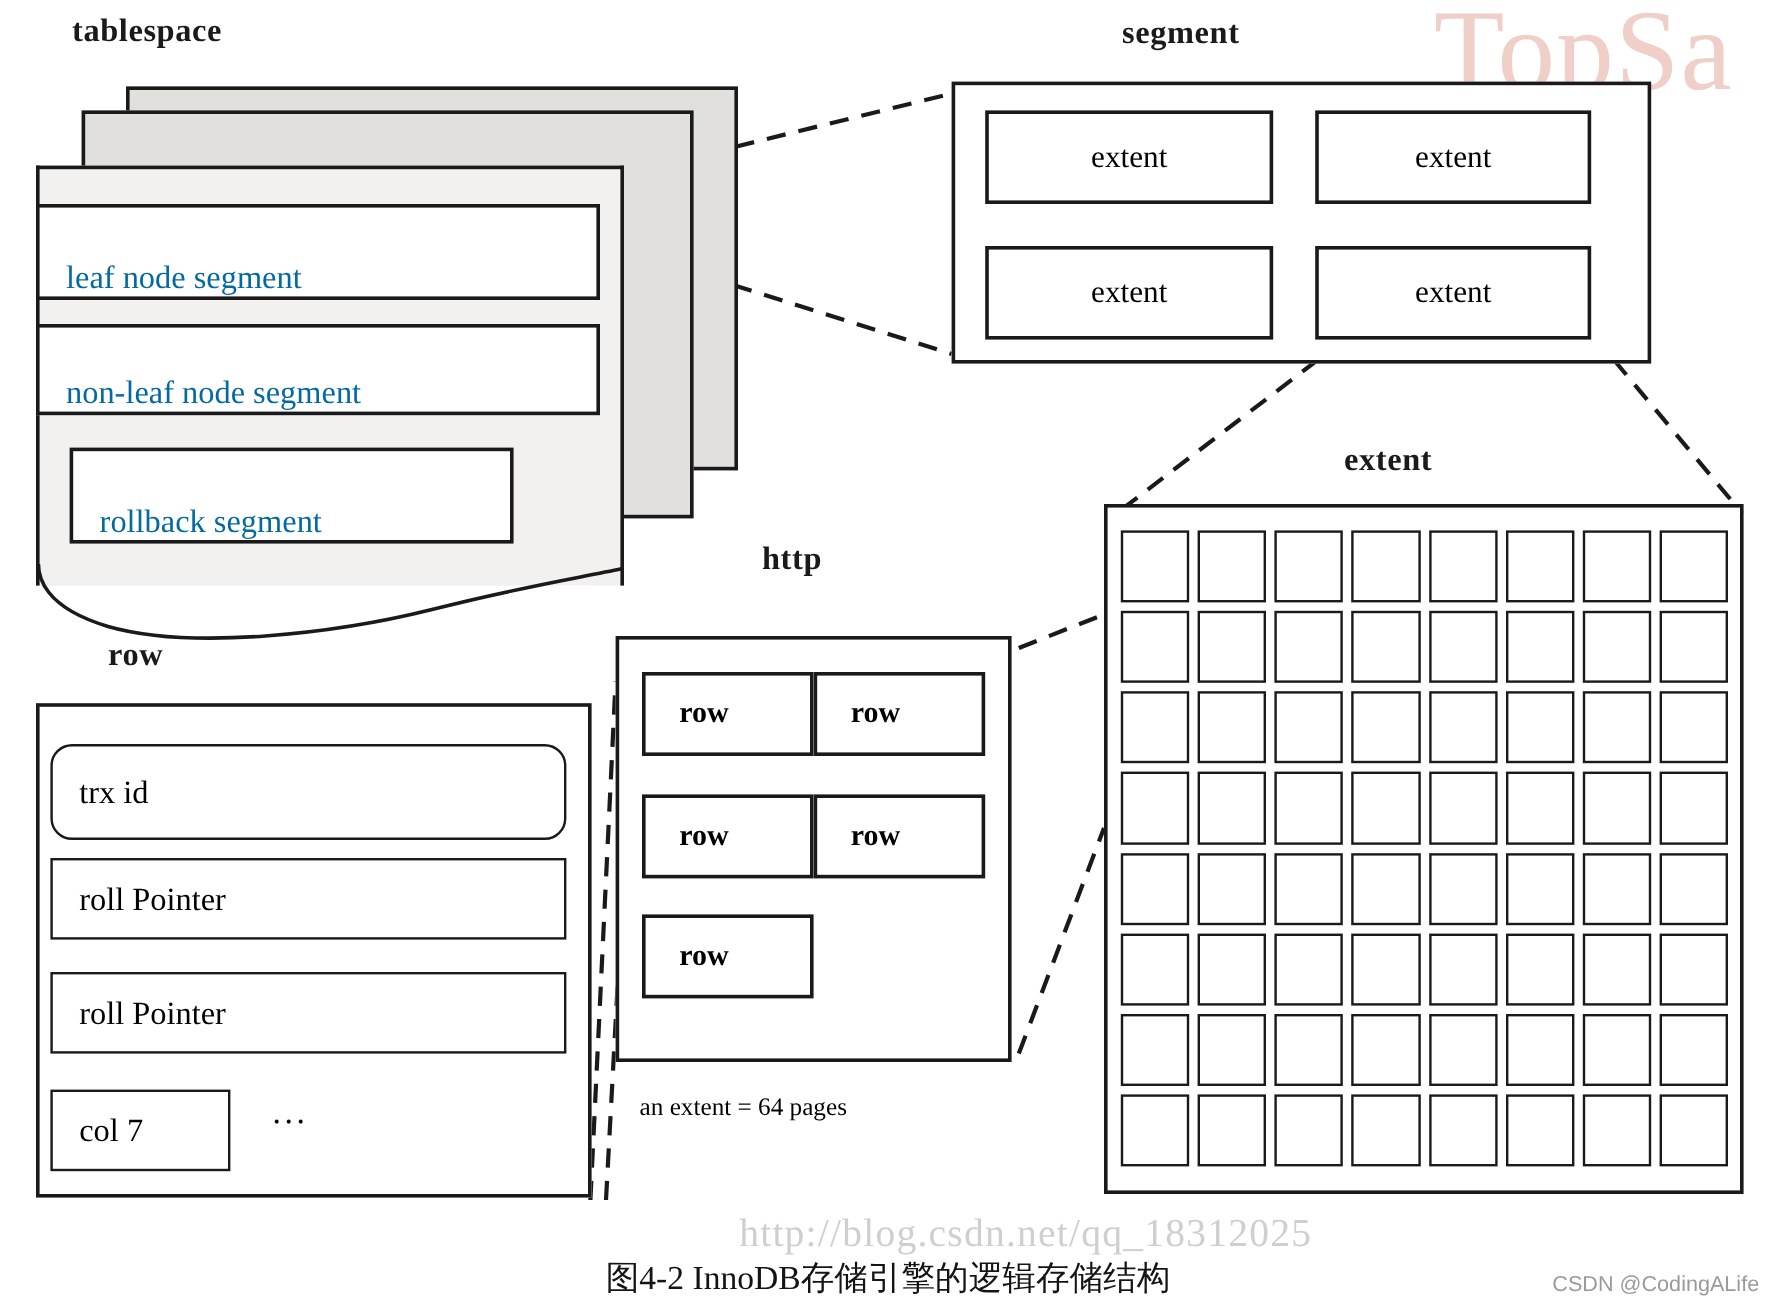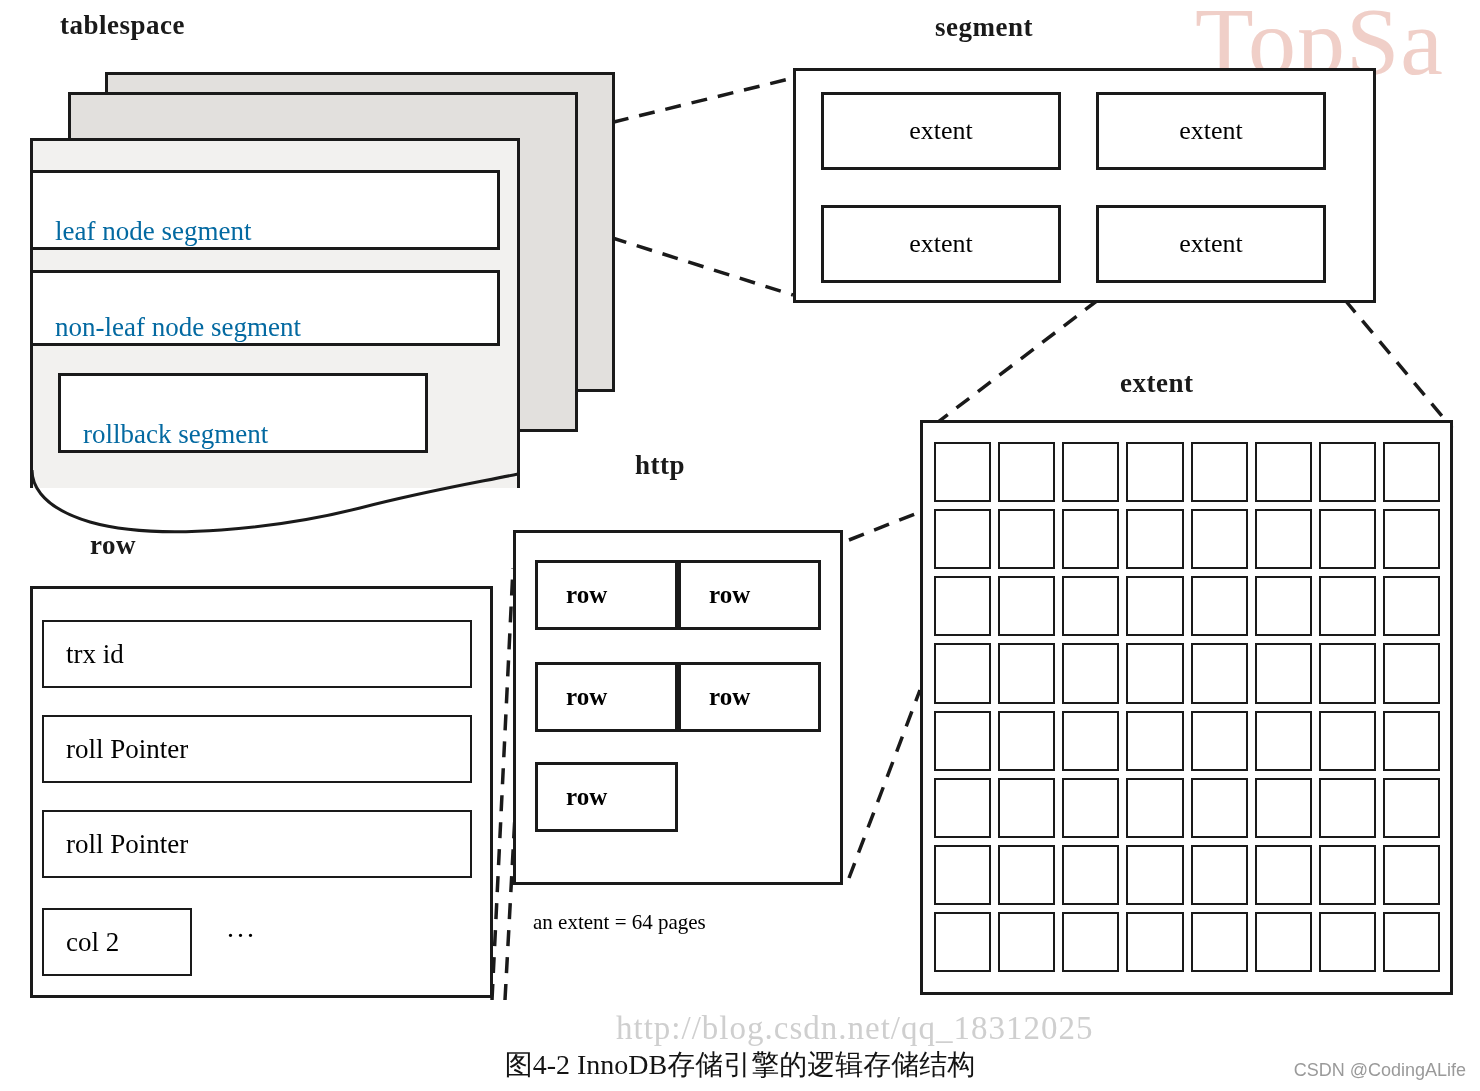--- a/index.html
+++ b/index.html
@@ -164,21 +164,21 @@
   .field-box {
     position: absolute;
     border: 2.5px solid #1a1a1a;
     background: #ffffff;
     box-sizing: border-box;
     display: flex;
     align-items: center;
     padding-left: 22px;
     font-size: 27px;
   }
-  #fld-trx   { left: 20px; top: 80px;  width: 430px; height: 68px; }
+  #fld-trx   { left: 20px; top: 80px;  width: 430px; height: 80px; border-radius: 18px; }
   #fld-roll1 { left: 20px; top: 175px; width: 430px; height: 68px; }
   #fld-roll2 { left: 20px; top: 270px; width: 430px; height: 68px; }
   #fld-col1  { left: 20px; top: 368px; width: 150px; height: 68px; }
   #fld-coln  { left: 295px; top: 368px; width: 155px; height: 68px; }
   .ellipsis-lbl {
     position: absolute;
     left: 205px; top: 372px;
     font-size: 28px;
     letter-spacing: 3px;
   }
@@ -390,21 +390,21 @@
     <div class="field-box" id="fld-trx">
       <span>trx id</span>
     </div>
     <div class="field-box" id="fld-roll1">
       <span>roll Pointer</span>
     </div>
     <div class="field-box" id="fld-roll2">
       <span>roll Pointer</span>
     </div>
     <div class="field-box" id="fld-col1">
-      <span>col  2</span>
+      <span>col  7</span>
     </div>
     <div class="ellipsis-lbl">...</div>
   </div>
 
   <div class="caption">图4-2  InnoDB存储引擎的逻辑存储结构</div>
 
   <div class="wm-url">http://blog.csdn.net/qq_18312025</div>
   <div class="wm-csdn">CSDN @CodingALife</div>
 
 </div>

